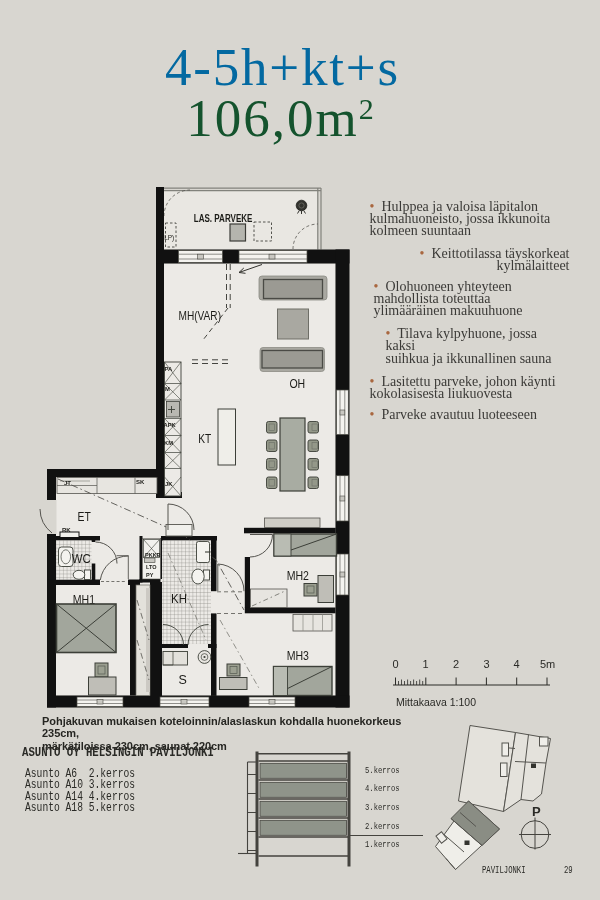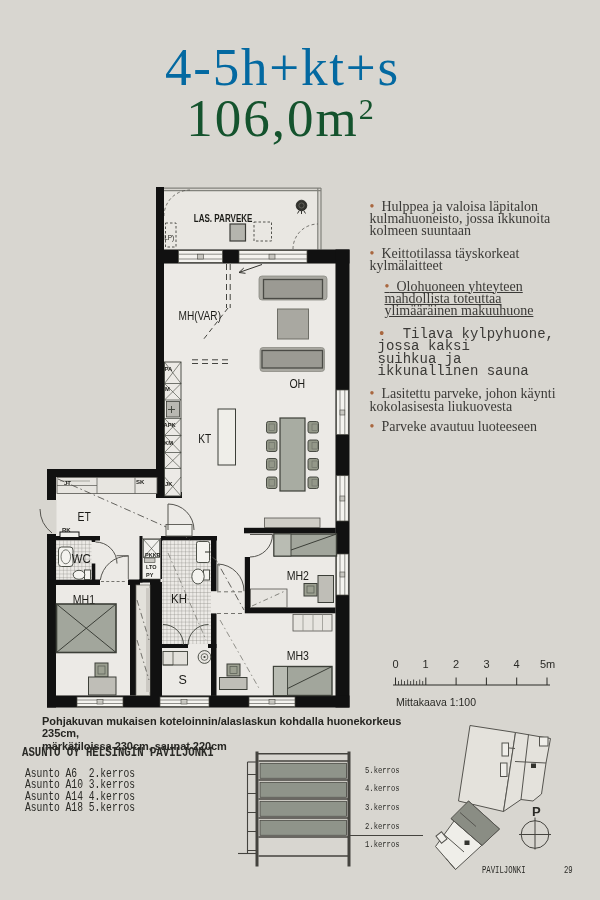--- a/index.html
+++ b/index.html
@@ -13,25 +13,25 @@
 
 <div class="abs ser" style="left:0;width:565px;top:40.5px;text-align:center;font-size:53px;line-height:53px;letter-spacing:1.8px;color:#0369a1;">4-5h+kt+s</div>
 
 <div class="abs ser" style="left:0;width:562px;top:81.9px;text-align:center;font-size:53px;line-height:53px;letter-spacing:2px;color:#14532d;">106,0m<span style="font-size:30px;vertical-align:17px;">2</span></div>
 
 <div class="abs ser" style="left:369.5px;top:200.5px;width:200px;font-size:14px;line-height:12.4px;color:#3b3a37;">
 
   <p style="margin:0 0 10px 0;"><span style="color:#a9673f;">•</span>&nbsp; Hulppea ja valoisa läpitalon<br>kulmahuoneisto, jossa ikkunoita<br>kolmeen suuntaan</p>
 
 
-  <p style="margin:0 0 8px 0;"><span style="color:#a9673f;">•</span>&nbsp; Keittotilassa täyskorkeat<br>kylmälaitteet</p>
-
-  <p style="margin:0 0 10px 15px;text-decoration:underline;"><span style="color:#a9673f;">•</span>&nbsp; Olohuoneen yhteyteen<br>mahdollista toteuttaa<br>ylimääräinen makuuhuone</p>
-
-  <p style="margin:0 0 11px 8px;font-family:Liberation Mono, monospace;"><span style="color:#a9673f;">•</span>&nbsp; Tilava kylpyhuone, jossa kaksi<br>suihkua ja ikkunallinen sauna</p>
+  <p style="margin:0 0 8px 0;text-align:right;"><span style="color:#a9673f;">•</span>&nbsp; Keittotilassa täyskorkeat<br>kylmälaitteet</p>
+
+  <p style="margin:0 0 10px 4px;"><span style="color:#a9673f;">•</span>&nbsp; Olohuoneen yhteyteen<br>mahdollista toteuttaa<br>ylimääräinen makuuhuone</p>
+
+  <p style="margin:0 0 11px 16px;"><span style="color:#a9673f;">•</span>&nbsp; Tilava kylpyhuone, jossa kaksi<br>suihkua ja ikkunallinen sauna</p>
 
 
   <p style="margin:0 0 8px 0;"><span style="color:#a9673f;">•</span>&nbsp; Lasitettu parveke, johon käynti<br>kokolasisesta liukuovesta</p>
 
   <p style="margin:0;"><span style="color:#a9673f;">•</span>&nbsp; Parveke avautuu luoteeseen</p>
 </div>
 
 <div class="abs" style="left:42px;top:715px;width:360px;font-size:11px;letter-spacing:-0.05px;line-height:12.3px;font-weight:bold;color:#262622;">Pohjakuvan mukaisen koteloinnin/alaslaskun kohdalla huonekorkeus 235cm,<br>märkätiloissa 230cm, saunat 220cm</div>
 
 <div class="abs mono" style="left:22px;top:746.2px;font-size:13px;line-height:14px;font-weight:bold;transform:scaleX(0.82);transform-origin:0 0;color:#2a2a26;">ASUNTO OY HELSINGIN PAVILJONKI</div>

